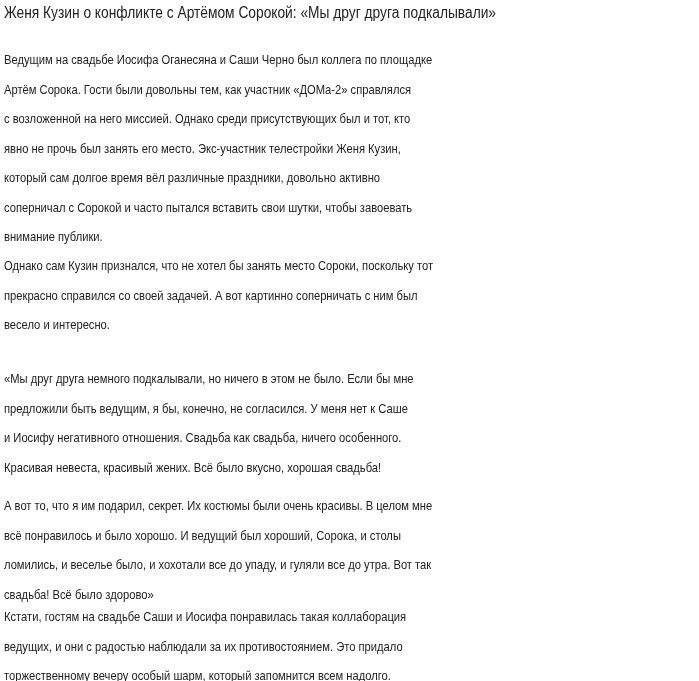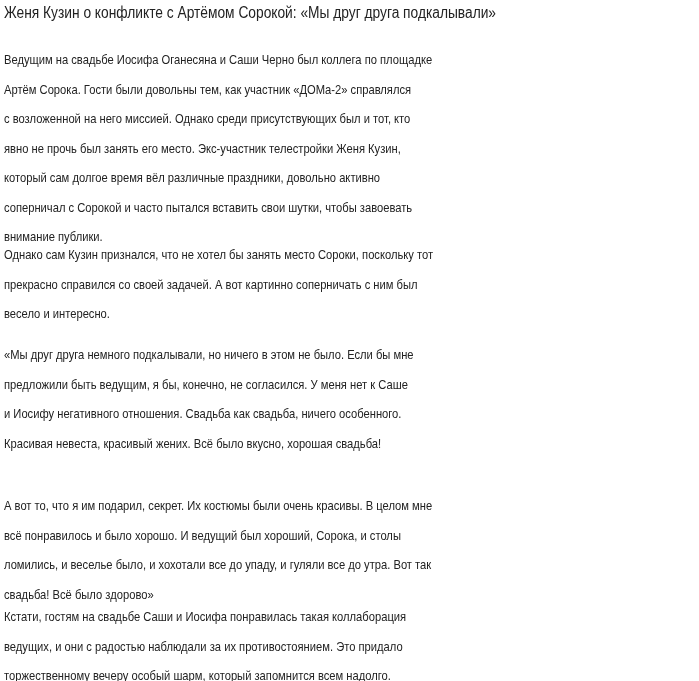--- a/index.html
+++ b/index.html
@@ -18,27 +18,27 @@
   <div class="para" style="top:45px">
     <span class="line" style="transform: scaleX(0.86); transform-origin: left center;">Ведущим на свадьбе Иосифа Оганесяна и Саши Черно был коллега по площадке</span>
     <span class="line" style="transform: scaleX(0.86); transform-origin: left center;">Артём Сорока. Гости были довольны тем, как участник «ДОМа-2» справлялся</span>
     <span class="line" style="transform: scaleX(0.86); transform-origin: left center;">с возложенной на него миссией. Однако среди присутствующих был и тот, кто</span>
     <span class="line" style="transform: scaleX(0.86); transform-origin: left center;">явно не прочь был занять его место. Экс-участник телестройки Женя Кузин,</span>
     <span class="line" style="transform: scaleX(0.86); transform-origin: left center;">который сам долгое время вёл различные праздники, довольно активно</span>
     <span class="line" style="transform: scaleX(0.86); transform-origin: left center;">соперничал с Сорокой и часто пытался вставить свои шутки, чтобы завоевать</span>
     <span class="line" style="transform: scaleX(0.86); transform-origin: left center;">внимание публики.</span>
   </div>
 
-  <div class="para" style="top:240px">
+  <div class="para" style="top:251px">
     <span class="line" style="transform: scaleX(0.86); transform-origin: left center;">Однако сам Кузин признался, что не хотел бы занять место Сороки, поскольку тот</span>
     <span class="line" style="transform: scaleX(0.86); transform-origin: left center;">прекрасно справился со своей задачей. А вот картинно соперничать с ним был</span>
     <span class="line" style="transform: scaleX(0.86); transform-origin: left center;">весело и интересно.</span>
   </div>
 
-  <div class="para" style="top:340px">
+  <div class="para" style="top:364px">
     <span class="line" style="transform: scaleX(0.86); transform-origin: left center;">«Мы друг друга немного подкалывали, но ничего в этом не было. Если бы мне</span>
     <span class="line" style="transform: scaleX(0.86); transform-origin: left center;">предложили быть ведущим, я бы, конечно, не согласился. У меня нет к Саше</span>
     <span class="line" style="transform: scaleX(0.86); transform-origin: left center;">и Иосифу негативного отношения. Свадьба как свадьба, ничего особенного.</span>
     <span class="line" style="transform: scaleX(0.86); transform-origin: left center;">Красивая невеста, красивый жених. Всё было вкусно, хорошая свадьба!</span>
   </div>
 
   <div class="para" style="top:491px">
     <span class="line" style="transform: scaleX(0.86); transform-origin: left center;">А вот то, что я им подарил, секрет. Их костюмы были очень красивы. В целом мне</span>
     <span class="line" style="transform: scaleX(0.86); transform-origin: left center;">всё понравилось и было хорошо. И ведущий был хороший, Сорока, и столы</span>
     <span class="line" style="transform: scaleX(0.86); transform-origin: left center;">ломились, и веселье было, и хохотали все до упаду, и гуляли все до утра. Вот так</span>

